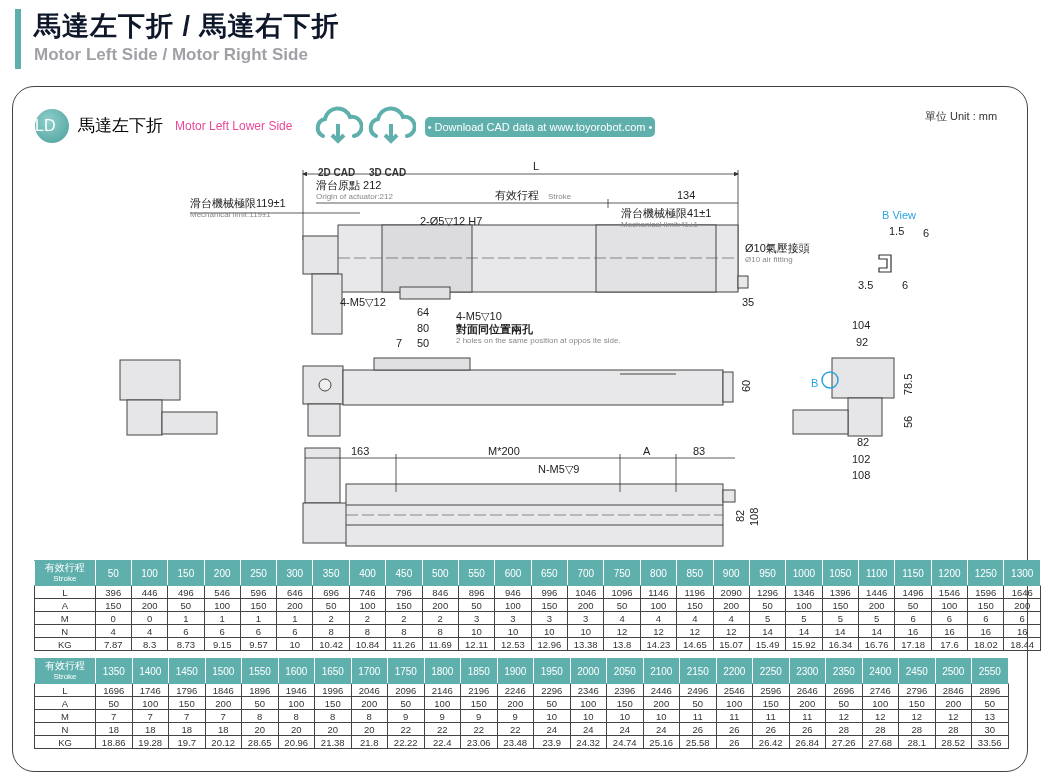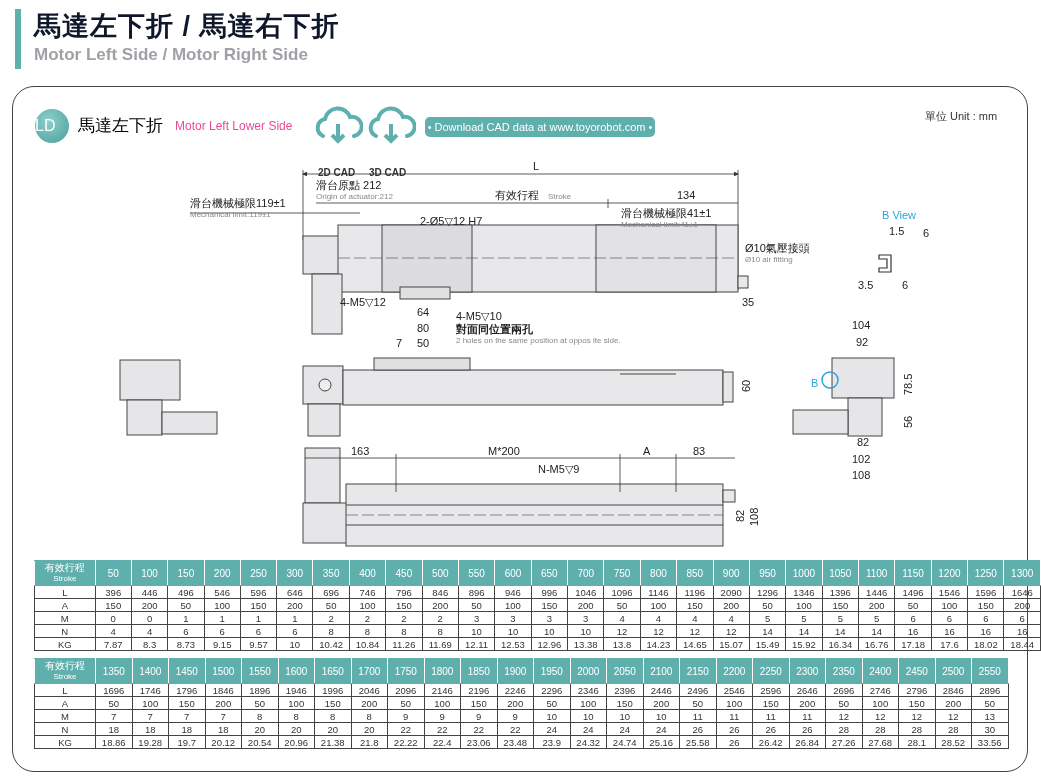--- a/index.html
+++ b/index.html
@@ -497,21 +497,21 @@
         <td>28</td>
         <td>28</td>
         <td>30</td>
       </tr>
       <tr>
         <td class="rowlabel">KG</td>
         <td>18.86</td>
         <td>19.28</td>
         <td>19.7</td>
         <td>20.12</td>
-        <td>20.54</td>
+        <td>28.65</td>
         <td>20.96</td>
         <td>21.38</td>
         <td>21.8</td>
         <td>22.22</td>
         <td>22.4</td>
         <td>23.06</td>
         <td>23.48</td>
         <td>23.9</td>
         <td>24.32</td>
         <td>24.74</td>

